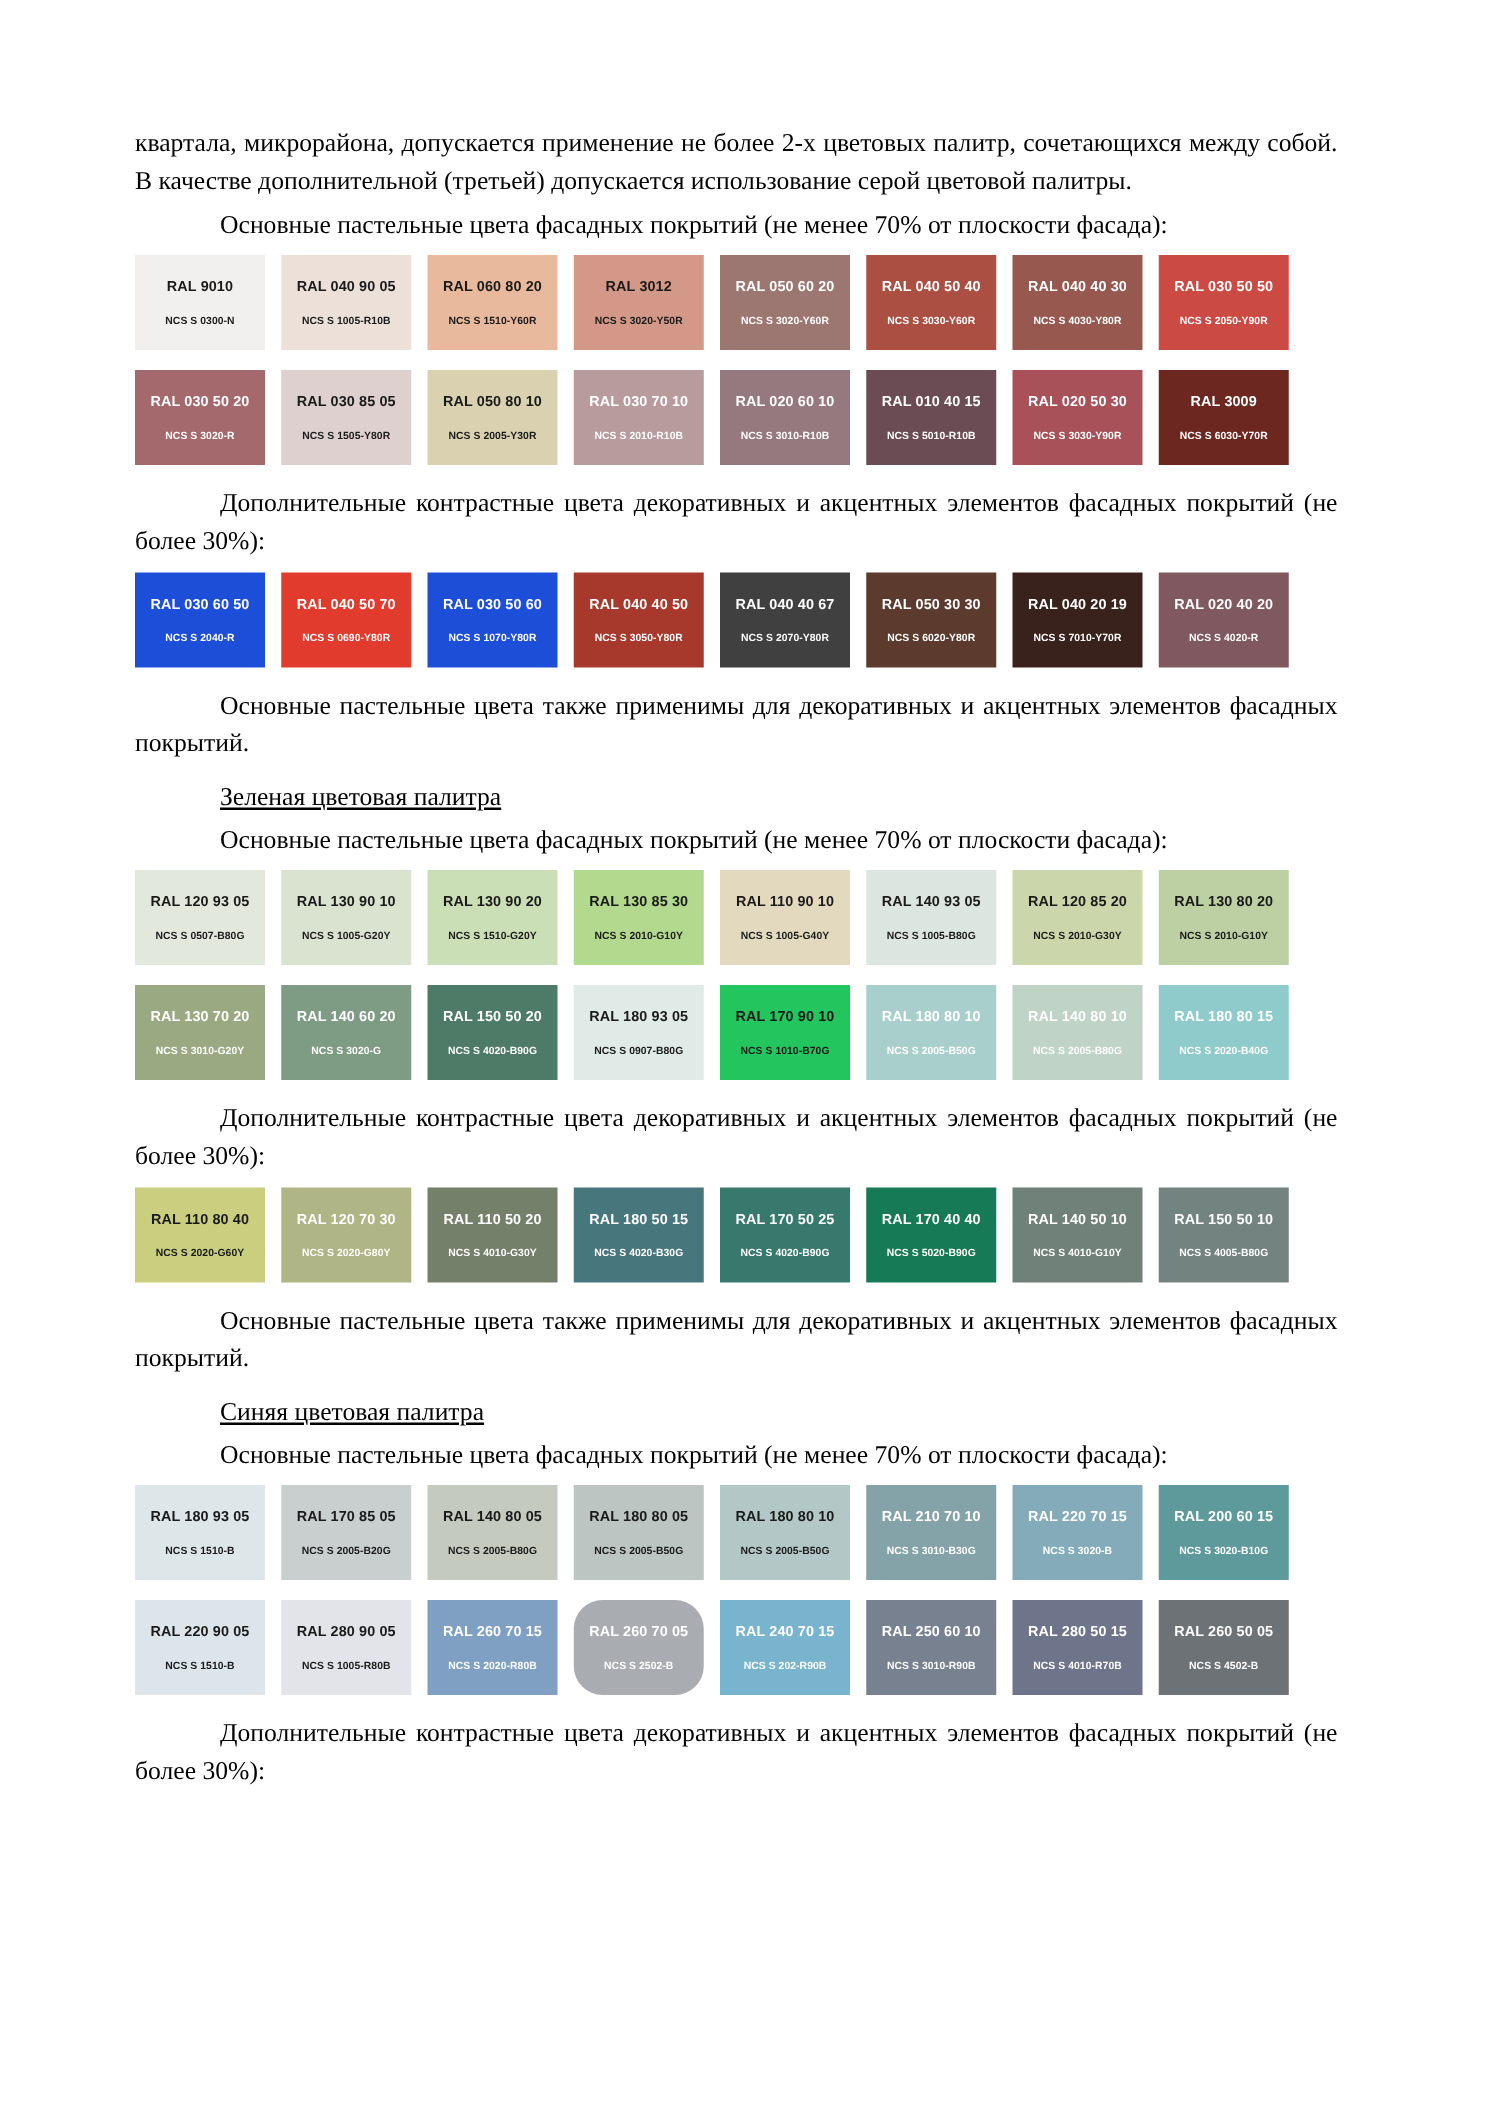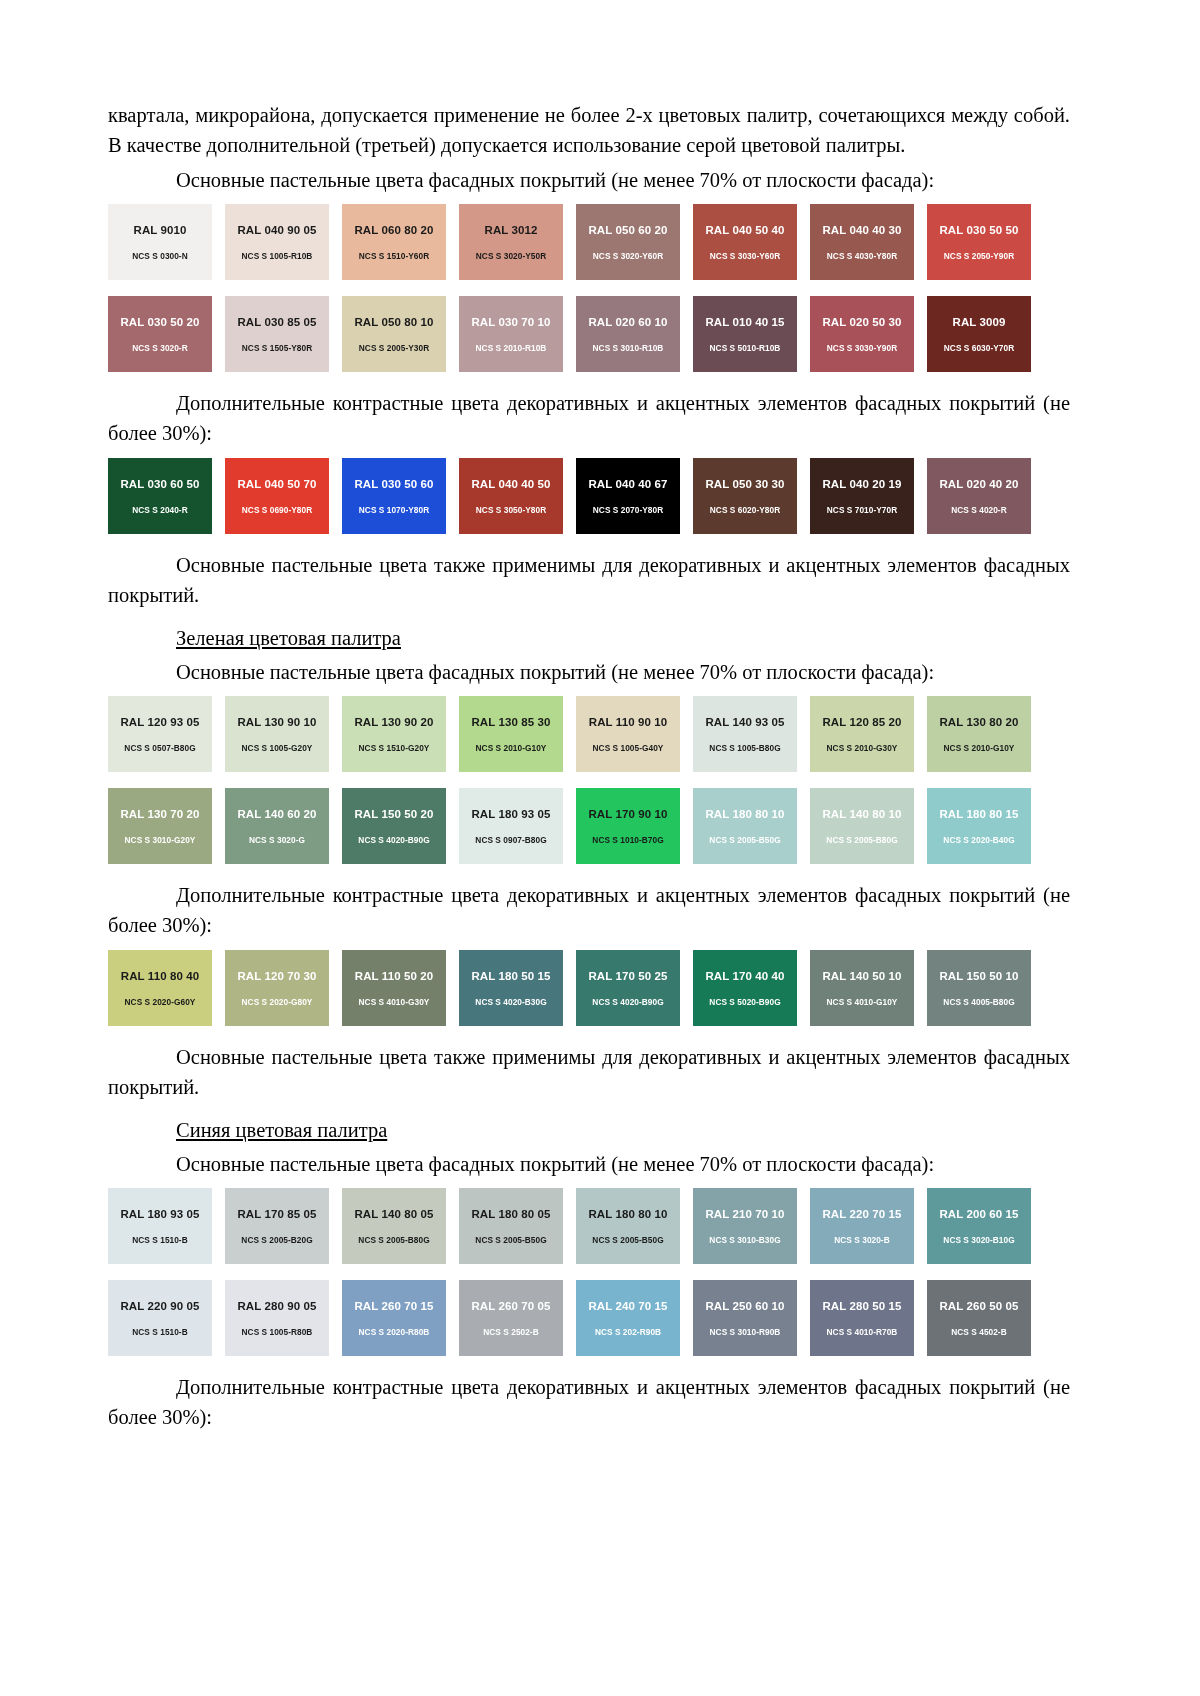--- a/index.html
+++ b/index.html
@@ -175,37 +175,37 @@
               <div class="ncs">NCS S 6030-Y70R</div>
             </div>
           </div>
       </div>
 
       <div class="spacer-md"></div>
       <p class="body-text indent">Дополнительные контрастные цвета декоративных и акцентных элементов фасадных покрытий (не более 30%):</p>
 
       <div class="grid-wrap">
         <div class="swatch-row" id="r-a-0">
-            <div class="swatch dark" style="background: #14532d;">
+            <div class="swatch dark" style="background: #1d4ed8;">
               <div class="ral">RAL 030 60 50</div>
               <div class="ncs">NCS S 2040-R</div>
             </div>
             <div class="swatch dark" style="background: rgb(225, 59, 45);">
               <div class="ral">RAL 040 50 70</div>
               <div class="ncs">NCS S 0690-Y80R</div>
             </div>
             <div class="swatch dark" style="background: #1d4ed8;">
               <div class="ral">RAL 030 50 60</div>
               <div class="ncs">NCS S 1070-Y80R</div>
             </div>
             <div class="swatch dark" style="background: rgb(166, 56, 44);">
               <div class="ral">RAL 040 40 50</div>
               <div class="ncs">NCS S 3050-Y80R</div>
             </div>
-            <div class="swatch dark" style="background: #000000; text-decoration: underline;">
+            <div class="swatch dark" style="background: #404040;">
               <div class="ral">RAL 040 40 67</div>
               <div class="ncs">NCS S 2070-Y80R</div>
             </div>
             <div class="swatch dark" style="background: rgb(92, 58, 45);">
               <div class="ral">RAL 050 30 30</div>
               <div class="ncs">NCS S 6020-Y80R</div>
             </div>
             <div class="swatch dark" style="background: rgb(57, 34, 27);">
               <div class="ral">RAL 040 20 19</div>
               <div class="ncs">NCS S 7010-Y70R</div>
@@ -385,21 +385,21 @@
               <div class="ncs">NCS S 1510-B</div>
             </div>
             <div class="swatch light" style="background: rgb(227, 228, 234);">
               <div class="ral">RAL 280 90 05</div>
               <div class="ncs">NCS S 1005-R80B</div>
             </div>
             <div class="swatch dark" style="background: rgb(127, 160, 194);">
               <div class="ral">RAL 260 70 15</div>
               <div class="ncs">NCS S 2020-R80B</div>
             </div>
-            <div class="swatch dark" style="background: rgb(169, 173, 177);">
+            <div class="swatch dark" style="background: rgb(169, 173, 177); border-radius: 23px;">
               <div class="ral">RAL 260 70 05</div>
               <div class="ncs">NCS S 2502-B</div>
             </div>
             <div class="swatch dark" style="background: rgb(120, 180, 205);">
               <div class="ral">RAL 240 70 15</div>
               <div class="ncs">NCS S 202-R90B</div>
             </div>
             <div class="swatch dark" style="background: rgb(119, 129, 143);">
               <div class="ral">RAL 250 60 10</div>
               <div class="ncs">NCS S 3010-R90B</div>

